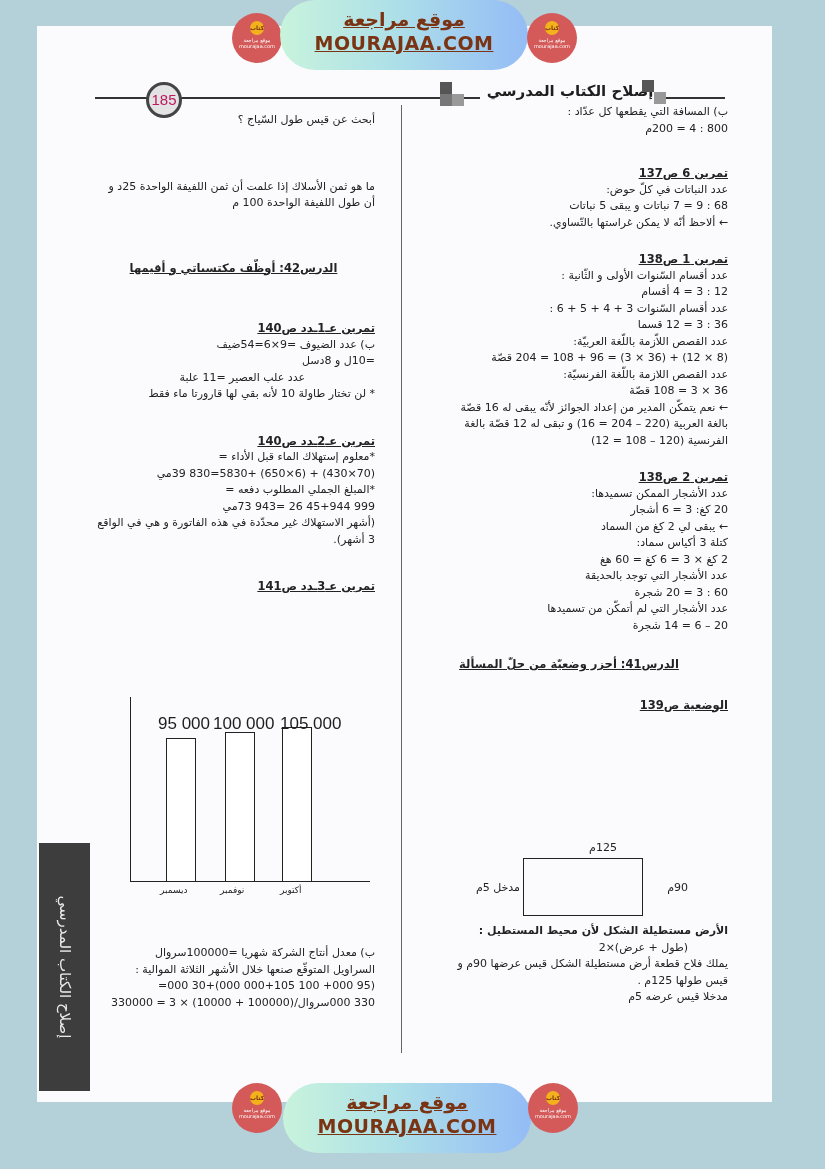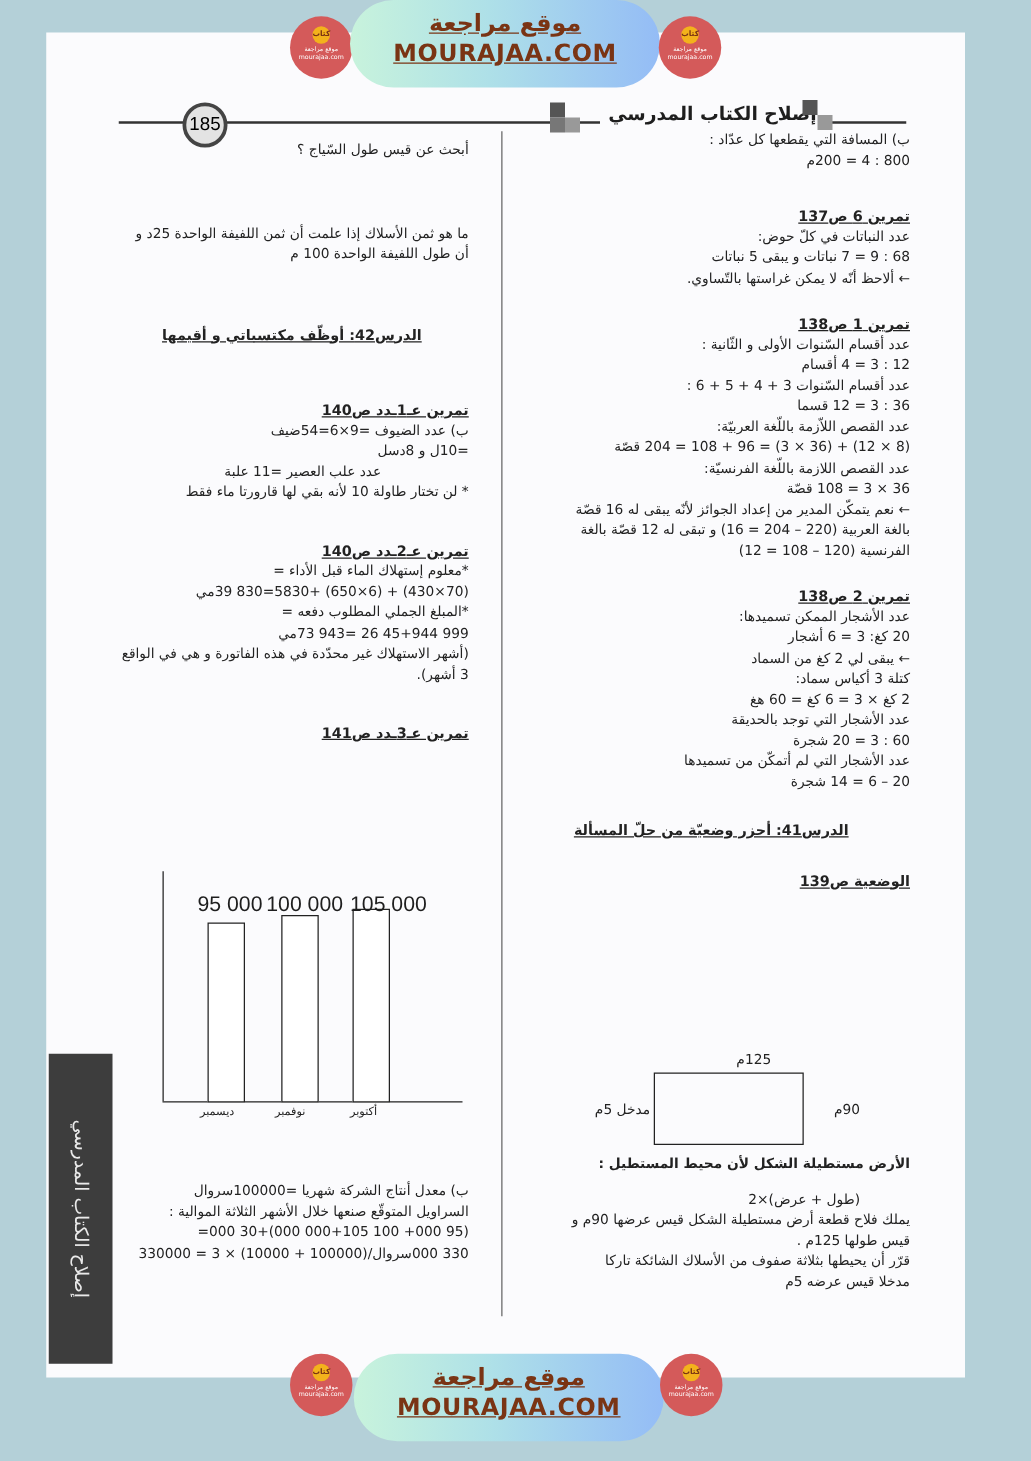--- a/index.html
+++ b/index.html
@@ -31,21 +31,21 @@
     display: block; width: 14px; height: 14px; border-radius: 50%; background: #f3b21c;
     margin: 8px auto 2px auto; font-size: 6px; line-height: 14px; color: #7a3414; font-weight: bold;
   }
   .badge .t { display: block; font-size: 5px; line-height: 6px; }
 
   
   .hdr-line { position: absolute; left: 95px; top: 97px; width: 630px; height: 2px; background: #333; }
   .pg-circle {
     position: absolute; left: 146px; top: 82px; width: 36px; height: 36px; border-radius: 50%;
     border: 3px solid #444; background: #e3e3e3; text-align: center; line-height: 30px;
-    font-size: 15px; color: #000000; font-family: "Liberation Sans", sans-serif;
+    font-size: 15px; color: #be185d; font-family: "Liberation Sans", sans-serif;
   }
   .hdr-title {
     position: absolute; left: 480px; top: 82px; width: 180px; text-align: center;
     font-size: 15px; font-weight: bold; background: #fbfbfd; direction: rtl;
   }
   .sq { position: absolute; width: 12px; height: 12px; }
   .col-divider { position: absolute; left: 401px; top: 105px; width: 1px; height: 948px; background: #666; }
 
   .col {
     position: absolute; direction: rtl; text-align: right;
@@ -137,24 +137,23 @@
   <p class="ex-title" style="margin-top:24px;">الوضعية ص139</p>
 </div>
 
 <div class="rect-diag"></div>
 <div class="col" style="left:578px; top:840px; width:50px; text-align:center;">125م</div>
 <div class="col" style="left:648px; top:880px; width:40px;">90م</div>
 <div class="col" style="left:462px; top:880px; width:58px;">مدخل 5م</div>
 
 <div class="col" style="left:410px; top:923px; width:318px;">
   <p style="font-weight:bold;">الأرض مستطيلة الشكل لأن محيط المستطيل :</p>
-  <p style="padding-right:40px;margin-top:12px;">(طول + عرض)×2</p>
+  <p style="padding-right:40px;">(طول + عرض)×2</p>
   <p>يملك فلاح قطعة أرض مستطيلة الشكل قيس عرضها 90م و</p>
   <p>قيس طولها 125م .</p>
-  <p>قرّر أن يحيطها بثلاثة صفوف من الأسلاك الشائكة تاركا</p>
   <p>مدخلا قيس عرضه 5م</p>
 </div>
 
 <div class="col" style="left:92px; top:112px; width:283px;">
   <p>أبحث عن قيس طول السّياج ؟</p>
   <div style="height:50px;"></div>
   <p>ما هو ثمن الأسلاك إذا علمت أن ثمن اللفيفة الواحدة 25د و</p>
   <p>أن طول اللفيفة الواحدة 100 م</p>
   <p class="lesson" style="margin-top:48px;">الدرس42: أوظّف مكتسباتي و أقيمها</p>
   <p class="ex-title" style="margin-top:44px;">تمرين عـ1ـدد ص140</p>

